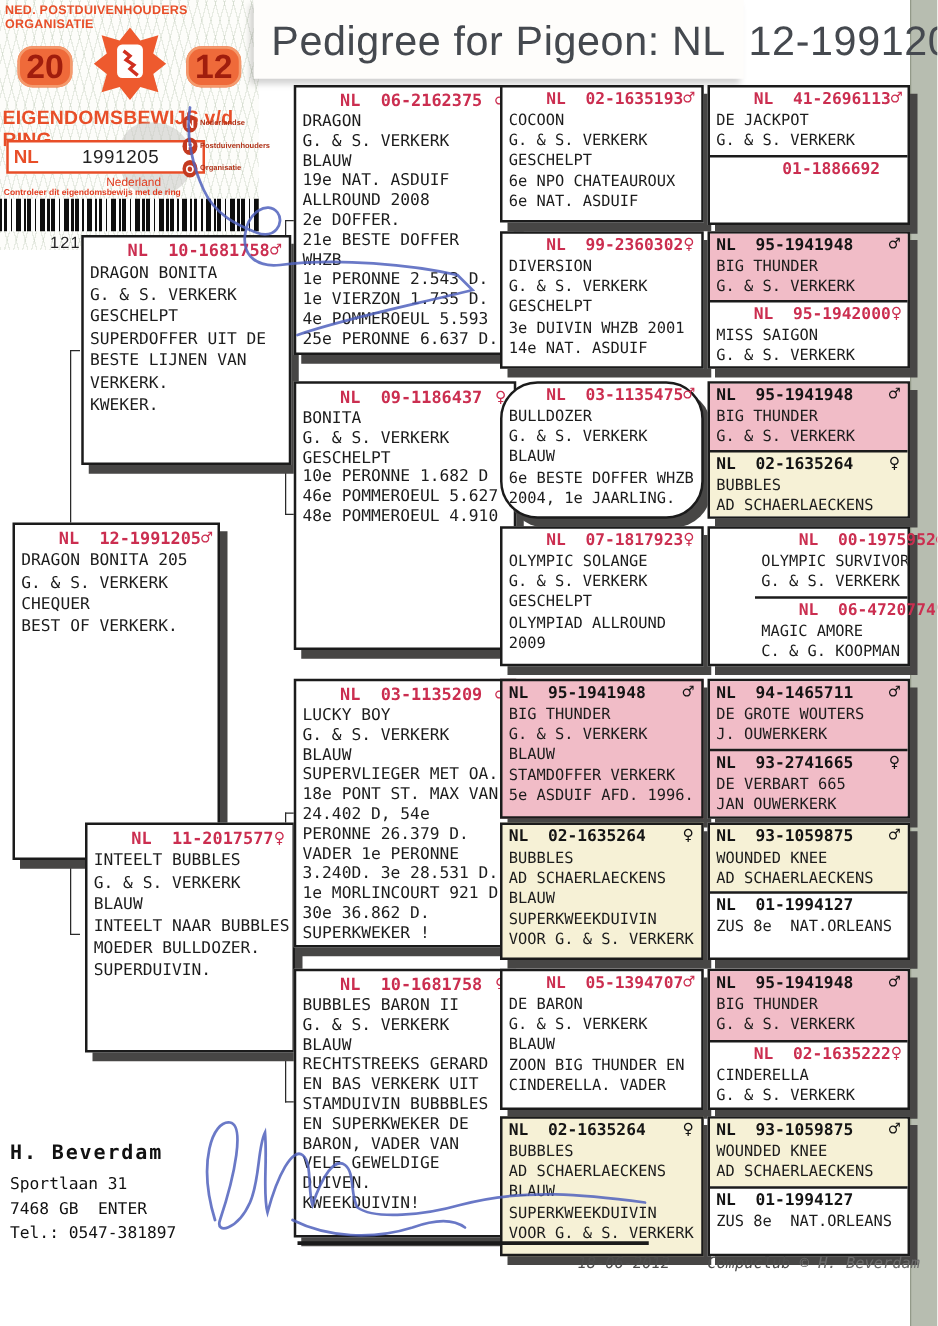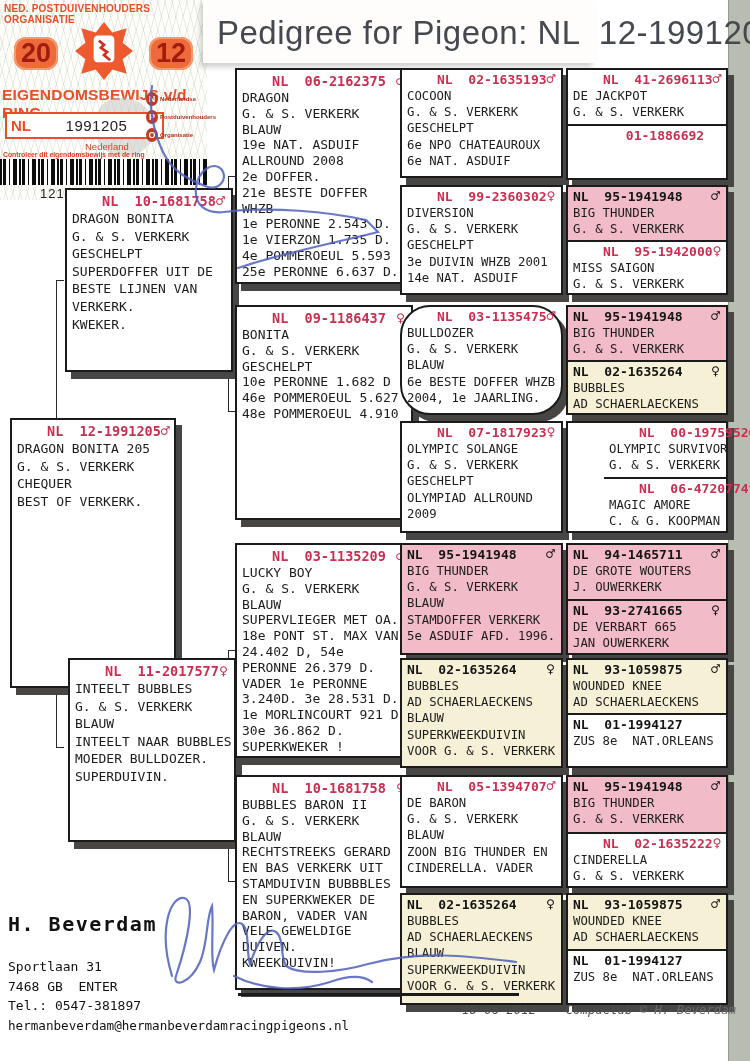--- a/index.html
+++ b/index.html
@@ -58,21 +58,21 @@
   .bl{padding:0 5px;font-size:13px;line-height:15.8px;color:var(--text-black);white-space:pre;overflow:hidden;}
   .roomy .bl{line-height:17.6px;}
   .small .bl{font-size:12.3px;line-height:16.2px;}
   .small .ringline{font-size:13px;padding-top:2px;}
   .sec{height:50%;box-sizing:border-box;}
   .sec + .sec{border-top:2px solid #1b1b1b;}
   .connector{position:absolute;width:8px;border:1.5px solid #2a2a2a;border-right:none;box-sizing:border-box;}
 
   
   .owner{position:absolute;left:8px;top:912px;color:#111;}
-  .owner-name{font-weight:bold;font-size:20px;letter-spacing:1.5px;margin-bottom:21px;}
+  .owner-name{font-weight:bold;font-size:16px;letter-spacing:1.5px;margin-bottom:7px;}
   .owner-line{font-size:13px;line-height:19.5px;white-space:pre;}
   .owner-email{font-size:12.6px;margin-top:2px;}
   .email-underline{position:absolute;left:238px;top:993px;width:281px;height:2.5px;background:#1a1a1a;}
   .footer{position:absolute;left:430px;top:1003px;width:306px;text-align:right;font-style:italic;font-size:12.3px;color:#4d4d4d;white-space:pre;}
   .footer .f-copy{color:#6a6a6a;}
 
   .ink-layer{position:absolute;left:0;top:0;width:750px;height:1061px;pointer-events:none;}
 </style>
 </head>
 <body>
@@ -373,21 +373,20 @@
           <div class="bl">ZUS 8e  NAT.ORLEANS</div>
         </div>
       </div>
     </div>
 
   <div class="owner">
     <div class="owner-name">H. Beverdam</div>
     <div class="owner-line">Sportlaan 31</div>
     <div class="owner-line">7468 GB  ENTER</div>
     <div class="owner-line">Tel.: 0547-381897</div>
-    <div class="owner-email">hermanbeverdam@hermanbeverdamracingpigeons.nl</div>
   </div>
   <div class="email-underline"></div>
 
   <div class="footer"><span class="f-date">18-06-2012</span><span>    </span><span class="f-prog">Compuclub</span><span> </span><span class="f-copy">© H. Beverdam</span></div>
 
   <svg class="ink-layer" viewBox="0 0 750 1061">
     <g fill="none" stroke="#5061bd" stroke-width="2.2" stroke-linecap="round" opacity="0.85">
       <path d="M152 86 C148 110 155 135 163 152 C172 172 190 180 205 186 C220 192 228 178 222 170 C214 160 198 170 196 188 C194 205 206 214 224 212 C270 206 330 212 366 220 L378 232 C330 244 275 255 238 268"></path>
       <path d="M172 976 C158 930 170 896 184 898 C196 900 188 940 176 976 C172 988 190 984 200 962 C208 944 206 918 212 906 C214 930 210 955 214 970 C222 940 234 918 242 924 C250 930 246 952 250 964 C258 940 268 926 276 932 C284 938 280 956 286 966 C300 976 340 972 368 964 C420 950 470 956 516 962"></path>
       <path d="M234 976 C262 990 298 992 330 982 C352 974 364 976 372 982"></path>

